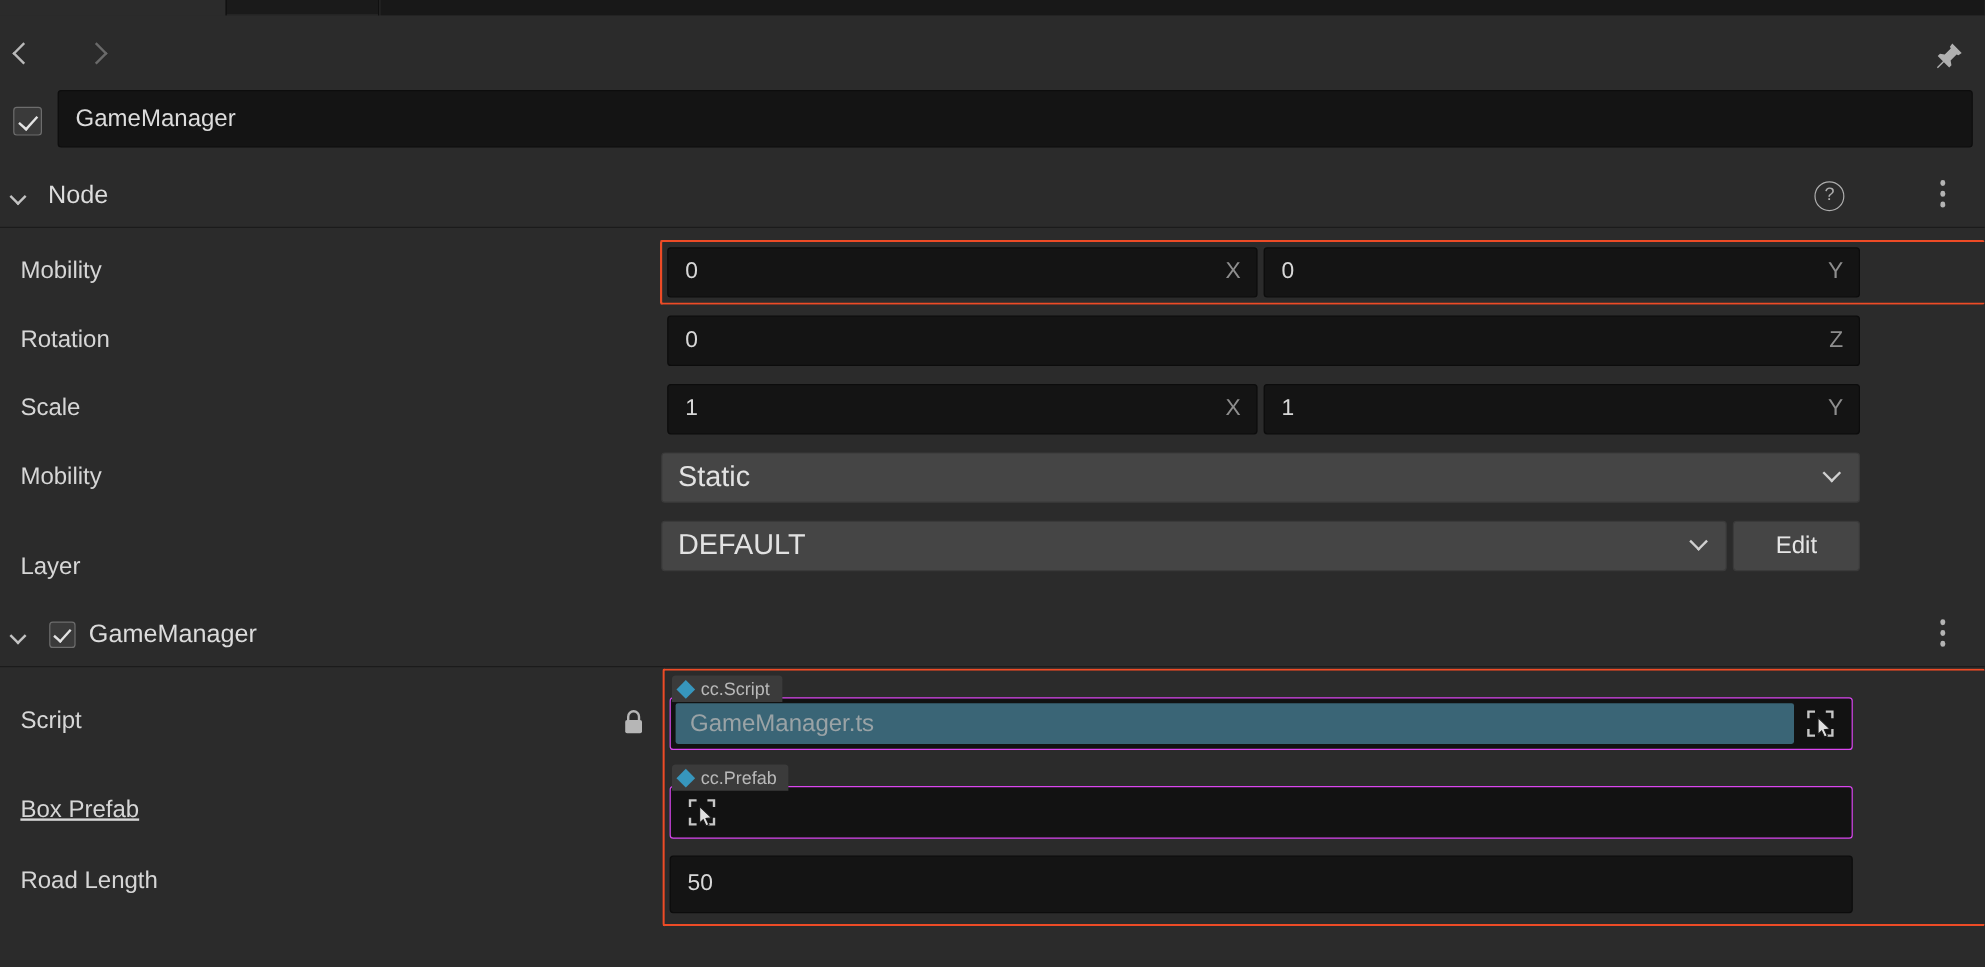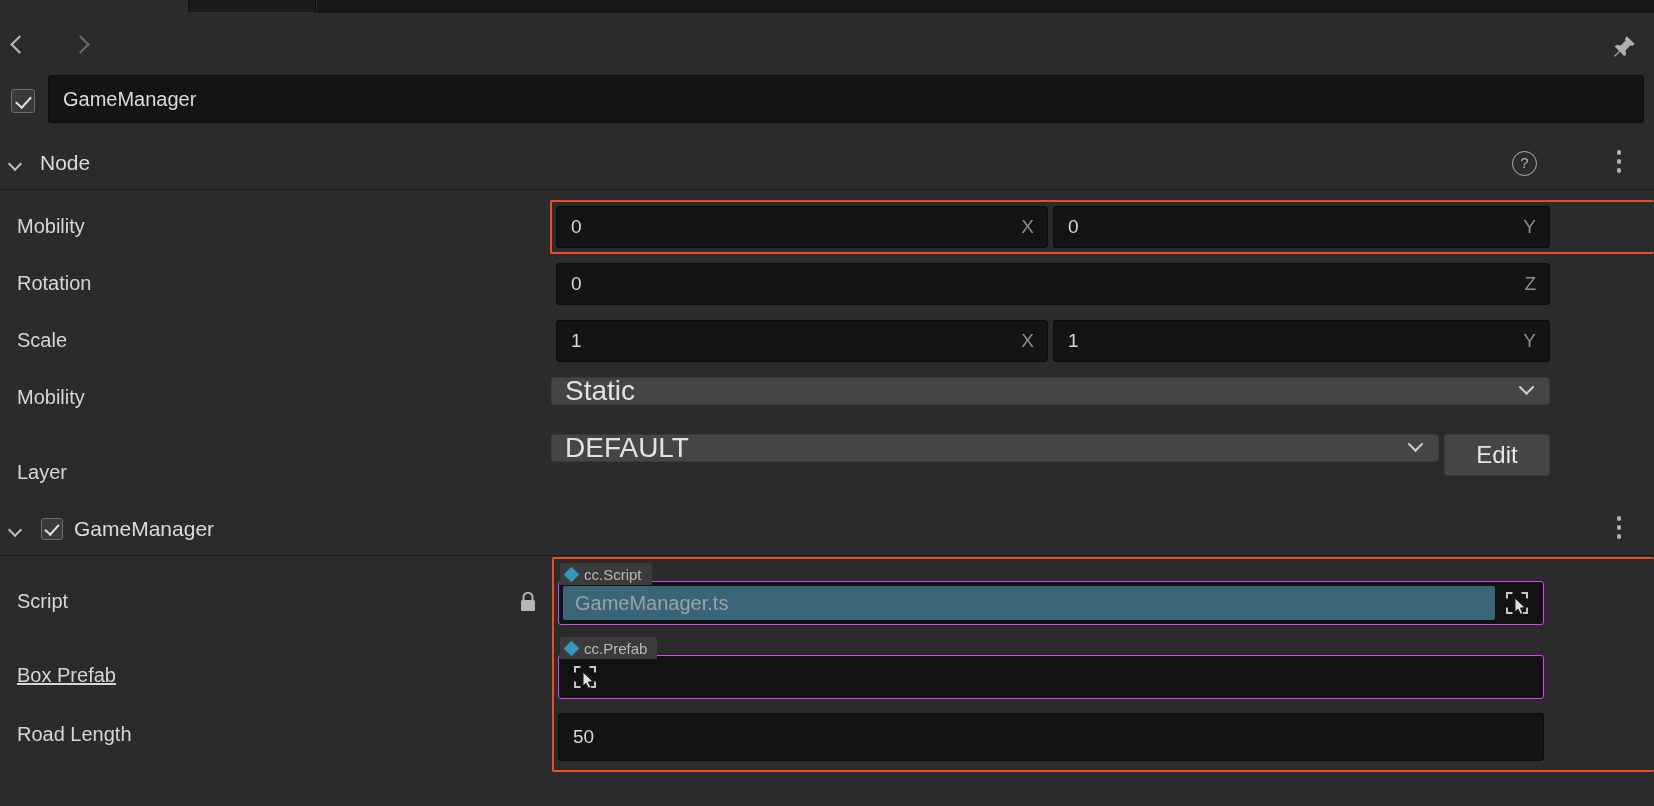--- a/index.html
+++ b/index.html
@@ -106,34 +106,34 @@
   .inp {
     position: absolute; background: #141414; border: 1px solid #0c0c0c;
     border-radius: 3px; height: 42px;
     display: flex; align-items: center; color: #d7d7d7; font-size: 19px;
   }
   .inp .val { padding-left: 14px; flex: 1; }
   .inp .axis { padding-right: 13px; color: #8e8e8e; font-size: 19px; }
 
   .drop {
     position: absolute; background: #454545; border: 1px solid #3a3a3a;
-    border-radius: 3px; height: 28px;
-    display: flex; align-items: center; color: #e2e2e2; font-size: 28px;
+    border-radius: 3px; height: 42px;
+    display: flex; align-items: center; color: #e2e2e2; font-size: 24px;
   }
   .drop .val { padding-left: 13px; flex: 1; }
   .drop .carat {
     width: 11px; height: 11px; margin-right: 17px;
     border-right: 2.2px solid #d0d0d0; border-bottom: 2.2px solid #d0d0d0;
     transform: rotate(45deg) translate(-3px,-3px);
   }
   .btn {
     position: absolute; background: #454545; border: 1px solid #3a3a3a;
     border-radius: 3px; height: 42px;
     display: flex; align-items: center; justify-content: center;
-    color: #e6e6e6; font-size: 24px;
+    color: #e6e6e6; font-size: 20px;
   }
 
   
   .hl { position: absolute; border: 2.5px solid #ed4b26; border-radius: 2px; pointer-events: none; }
 
   
   #comp-header { top: 504px; border-bottom: 1px solid #1b1b1b; }
   .comp-cbx { left: 41px; top: 14px; width: 22px; height: 22px; }
   .comp-cbx::after { left: 6px; top: 2px; width: 6px; height: 12px; }
   .comp-title { position: absolute; left: 74px; top: 13px; color: #dcdcdc; font-size: 21px; }

